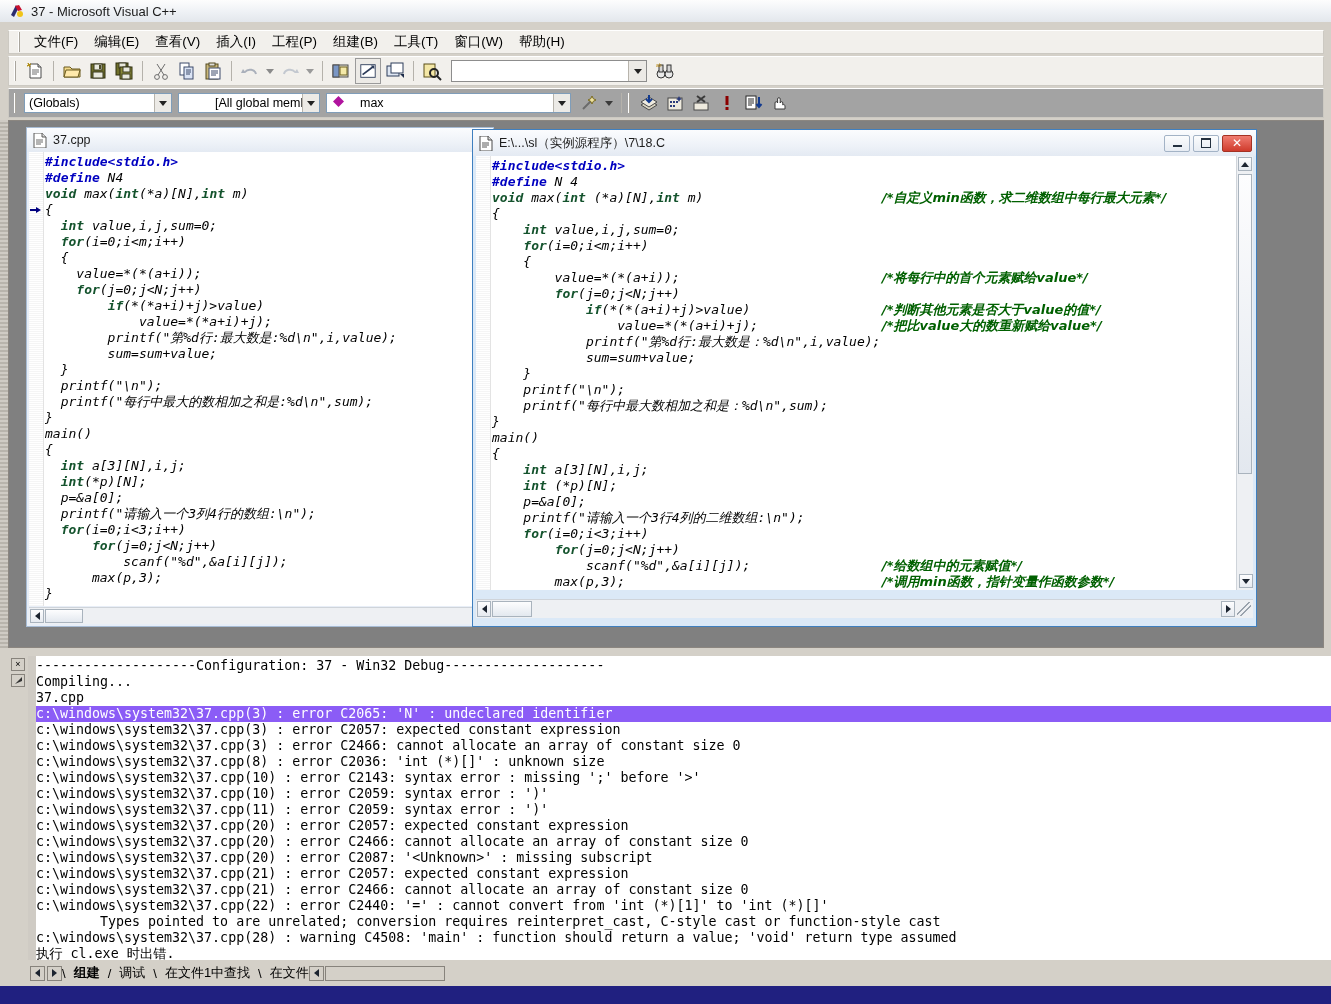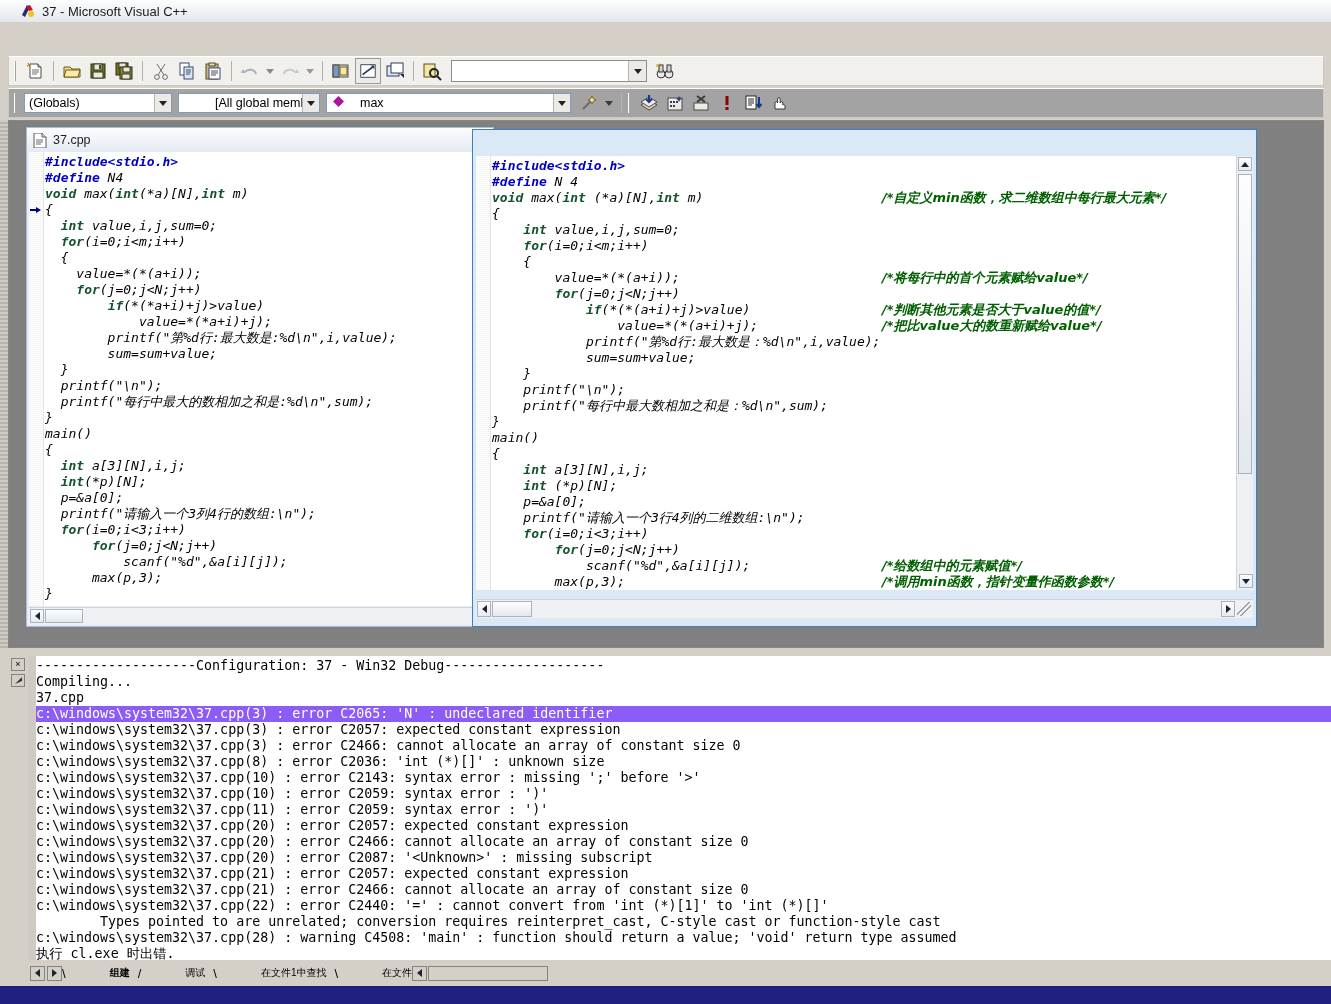--- a/index.html
+++ b/index.html
@@ -9,21 +9,21 @@
     font-family:"Liberation Sans","DejaVu Sans",sans-serif;
     font-size:13px;color:#000;
     -webkit-font-smoothing:none;
   }
   .app{position:absolute;inset:0;background:#d4d0c8;}
 
   
   .titlebar{
     position:absolute;left:0;top:0;width:1331px;height:22px;
     background:linear-gradient(#fdfdfd,#eef1f5 55%,#e3e7ec);
-    display:flex;align-items:center;padding-left:20px;box-sizing:border-box;
+    display:flex;align-items:center;padding-left:9px;box-sizing:border-box;
   }
   .titlebar .tb-icon{width:16px;height:16px;margin-right:6px;position:relative;flex:none;}
   .titlebar .tb-text{font-size:13px;color:#1b1b1b;white-space:nowrap;}
 
   
   .menubar{
     position:absolute;left:8px;top:30px;width:1316px;height:24px;
     background:#f2f0ec;border:1px solid #ccc9c2;border-top-color:#ffffff;
     box-sizing:border-box;display:flex;align-items:center;padding-left:8px;
   }
@@ -128,21 +128,21 @@
   .out-scrollcol{position:absolute;left:20px;top:0;bottom:0;width:8px;background:#cfcbc4;border-right:1px solid #9b9790;}
   .out-text{
     position:absolute;left:28px;top:0;right:0;bottom:26px;background:#fff;overflow:hidden;
     font-family:"DejaVu Sans Mono","Liberation Mono",monospace;
     font-size:13.3px;line-height:16px;white-space:pre;padding-top:2px;
   }
   .out-text .row{height:16px;}
   .out-text .row.sel{background:#8b5cf6;color:#fff;}
   .tabsbar{position:absolute;left:20px;right:0;bottom:0;height:26px;background:#d4d0c8;display:flex;align-items:center;}
   .tabnav{width:15px;height:15px;border:1px solid #87837c;background:#d4d0c8;display:flex;align-items:center;justify-content:center;margin-left:2px;box-sizing:border-box;}
-  .tabitem{font-size:10px;padding:0 8px;white-space:nowrap;margin-left:36px;}
+  .tabitem{font-size:13px;padding:0 8px;white-space:nowrap;}
   .tabitem.active{font-weight:bold;}
   .tabsep{color:#000;font-size:13px;}
   .tabscroll{width:15px;height:15px;border:1px solid #87837c;background:#d4d0c8;display:flex;align-items:center;justify-content:center;box-sizing:border-box;}
   .tabfield{width:120px;height:15px;border:1px solid #87837c;background:#d4d0c8;box-sizing:border-box;margin-left:1px;}
 
   .bottombar{position:absolute;left:0;bottom:0;width:1331px;height:18px;background:#202080;}
   .leftrail{position:absolute;left:0;top:120px;width:8px;height:528px;
     background:repeating-linear-gradient(180deg,#cfcbc4 0 2px,#b8b4ac 2px 4px);}
 </style>
 </head>
@@ -154,20 +154,32 @@
     <span class="tb-icon">
       <svg width="16" height="16" viewBox="0 0 16 16">
         <path d="M2 12 L7 2 L9 6 L5 14 Z" fill="#2b2b6e"></path>
         <path d="M6 3 L10 2 L13 7 L9 8 Z" fill="#c8102e"></path>
         <circle cx="11" cy="11" r="3" fill="#f0c419"></circle>
       </svg>
     </span>
     <span class="tb-text">37 - Microsoft Visual C++</span>
   </div>
 
+  <div class="menubar">
+    <span class="grip"></span>
+    <span class="mi">文件(F)</span>
+    <span class="mi">编辑(E)</span>
+    <span class="mi">查看(V)</span>
+    <span class="mi">插入(I)</span>
+    <span class="mi">工程(P)</span>
+    <span class="mi">组建(B)</span>
+    <span class="mi">工具(T)</span>
+    <span class="mi">窗口(W)</span>
+    <span class="mi">帮助(H)</span>
+  </div>
 
   <div class="toolbar1">
     <span class="grip"></span>
 
     <span class="tbtn">
       <svg width="20" height="20" viewBox="0 0 20 20">
         <path d="M5 3 h8 l3 3 v11 H5 Z" fill="#fff" stroke="#4a4a4a"></path>
         <path d="M13 3 v3 h3" fill="#d8d8d8" stroke="#4a4a4a"></path>
         <g stroke="#6f6f6f">
             <path d="M7 9h7M7 11h7M7 13h5"></path>
@@ -419,20 +431,43 @@
       </div>
       <div class="hscroll" style="bottom:2px;left:2px;right:2px;width:auto;">
         <div class="sbtn" style="float:left;">
           <span class="tri left"></span>
         </div>
         <div class="sthumb" style="float:left;width:38px;height:14px;margin:1px 0;"></div>
       </div>
     </div>
 
     <div class="childwin" style="left:463px;top:8px;width:785px;height:498px;border:1px solid #3f7fbf;background:#dbe9f7;">
+      <div class="cw-title" style="height:26px;">
+        <span class="doc-ico">
+          <svg width="14" height="15" viewBox="0 0 14 15">
+            <path d="M1 0 h8 l4 4 v11 H1 Z" fill="#fff" stroke="#4a4a4a"></path>
+            <path d="M9 0 v4 h4" fill="#dcdcdc" stroke="#4a4a4a"></path>
+            <g stroke="#5a5a5a">
+                <path d="M3 7h7M3 9h7M3 11h5"></path>
+              </g>
+          </svg>
+        </span>
+        <span class="cw-text">E:\...\sl（实例源程序）\7\18.C</span>
+        <span class="cw-btns">
+          <span class="cwb">
+              <span class="minus"></span>
+            </span>
+          <span class="cwb">
+              <span class="sqr"></span>
+            </span>
+          <span class="cwb close">
+              <span class="glyph">✕</span>
+            </span>
+        </span>
+      </div>
       <div class="codearea" style="top:26px;bottom:36px;left:3px;right:3px;">
         <div class="gutter"></div>
         <div class="codelines" id="right-lines"><div class="ln" style="position: relative;"><span><span class="pp">#include&lt;stdio.h&gt;</span></span></div><div class="ln" style="position: relative;"><span><span class="pp">#define</span><span class="plain"> N 4</span></span></div><div class="ln" style="position: relative;"><span><span class="kw">void</span><span class="plain"> max(</span><span class="kw">int</span><span class="plain"> (*a)[N],</span><span class="kw">int</span><span class="plain"> m)</span></span><span class="cm" style="position: absolute; left: 390px; font-family: &quot;DejaVu Sans&quot;, &quot;Liberation Sans&quot;, sans-serif; font-size: 13px;">/*自定义min函数，求二维数组中每行最大元素*/</span></div><div class="ln" style="position: relative;"><span><span class="plain">{</span></span></div><div class="ln" style="position: relative;"><span><span class="plain">    </span><span class="kw">int</span><span class="plain"> value,i,j,sum=0;</span></span></div><div class="ln" style="position: relative;"><span><span class="plain">    </span><span class="kw">for</span><span class="plain">(i=0;i&lt;m;i++)</span></span></div><div class="ln" style="position: relative;"><span><span class="plain">    {</span></span></div><div class="ln" style="position: relative;"><span><span class="plain">        value=*(*(a+i));</span></span><span class="cm" style="position: absolute; left: 390px; font-family: &quot;DejaVu Sans&quot;, &quot;Liberation Sans&quot;, sans-serif; font-size: 13px;">/*将每行中的首个元素赋给value*/</span></div><div class="ln" style="position: relative;"><span><span class="plain">        </span><span class="kw">for</span><span class="plain">(j=0;j&lt;N;j++)</span></span></div><div class="ln" style="position: relative;"><span><span class="plain">            </span><span class="kw">if</span><span class="plain">(*(*(a+i)+j)&gt;value)</span></span><span class="cm" style="position: absolute; left: 390px; font-family: &quot;DejaVu Sans&quot;, &quot;Liberation Sans&quot;, sans-serif; font-size: 13px;">/*判断其他元素是否大于value的值*/</span></div><div class="ln" style="position: relative;"><span><span class="plain">                value=*(*(a+i)+j);</span></span><span class="cm" style="position: absolute; left: 390px; font-family: &quot;DejaVu Sans&quot;, &quot;Liberation Sans&quot;, sans-serif; font-size: 13px;">/*把比value大的数重新赋给value*/</span></div><div class="ln" style="position: relative;"><span><span class="plain">            printf("第%d行:最大数是：%d\n",i,value);</span></span></div><div class="ln" style="position: relative;"><span><span class="plain">            sum=sum+value;</span></span></div><div class="ln" style="position: relative;"><span><span class="plain">    }</span></span></div><div class="ln" style="position: relative;"><span><span class="plain">    printf("\n");</span></span></div><div class="ln" style="position: relative;"><span><span class="plain">    printf("每行中最大数相加之和是：%d\n",sum);</span></span></div><div class="ln" style="position: relative;"><span><span class="plain">}</span></span></div><div class="ln" style="position: relative;"><span><span class="plain">main()</span></span></div><div class="ln" style="position: relative;"><span><span class="plain">{</span></span></div><div class="ln" style="position: relative;"><span><span class="plain">    </span><span class="kw">int</span><span class="plain"> a[3][N],i,j;</span></span></div><div class="ln" style="position: relative;"><span><span class="plain">    </span><span class="kw">int</span><span class="plain"> (*p)[N];</span></span></div><div class="ln" style="position: relative;"><span><span class="plain">    p=&amp;a[0];</span></span></div><div class="ln" style="position: relative;"><span><span class="plain">    printf("请输入一个3行4列的二维数组:\n");</span></span></div><div class="ln" style="position: relative;"><span><span class="plain">    </span><span class="kw">for</span><span class="plain">(i=0;i&lt;3;i++)</span></span></div><div class="ln" style="position: relative;"><span><span class="plain">        </span><span class="kw">for</span><span class="plain">(j=0;j&lt;N;j++)</span></span></div><div class="ln" style="position: relative;"><span><span class="plain">            scanf("%d",&amp;a[i][j]);</span></span><span class="cm" style="position: absolute; left: 390px; font-family: &quot;DejaVu Sans&quot;, &quot;Liberation Sans&quot;, sans-serif; font-size: 13px;">/*给数组中的元素赋值*/</span></div><div class="ln" style="position: relative;"><span><span class="plain">        max(p,3);</span></span><span class="cm" style="position: absolute; left: 390px; font-family: &quot;DejaVu Sans&quot;, &quot;Liberation Sans&quot;, sans-serif; font-size: 13px;">/*调用min函数，指针变量作函数参数*/</span></div></div>
         <div class="vscroll" style="bottom:0;">
           <div class="sbtn">
               <span class="tri up"></span>
             </div>
           <div class="sthumb" style="position:absolute;top:18px;left:1px;width:14px;height:300px;"></div>
           <div class="sbtn" style="position:absolute;bottom:1px;left:1px;">
               <span class="tri down"></span>

